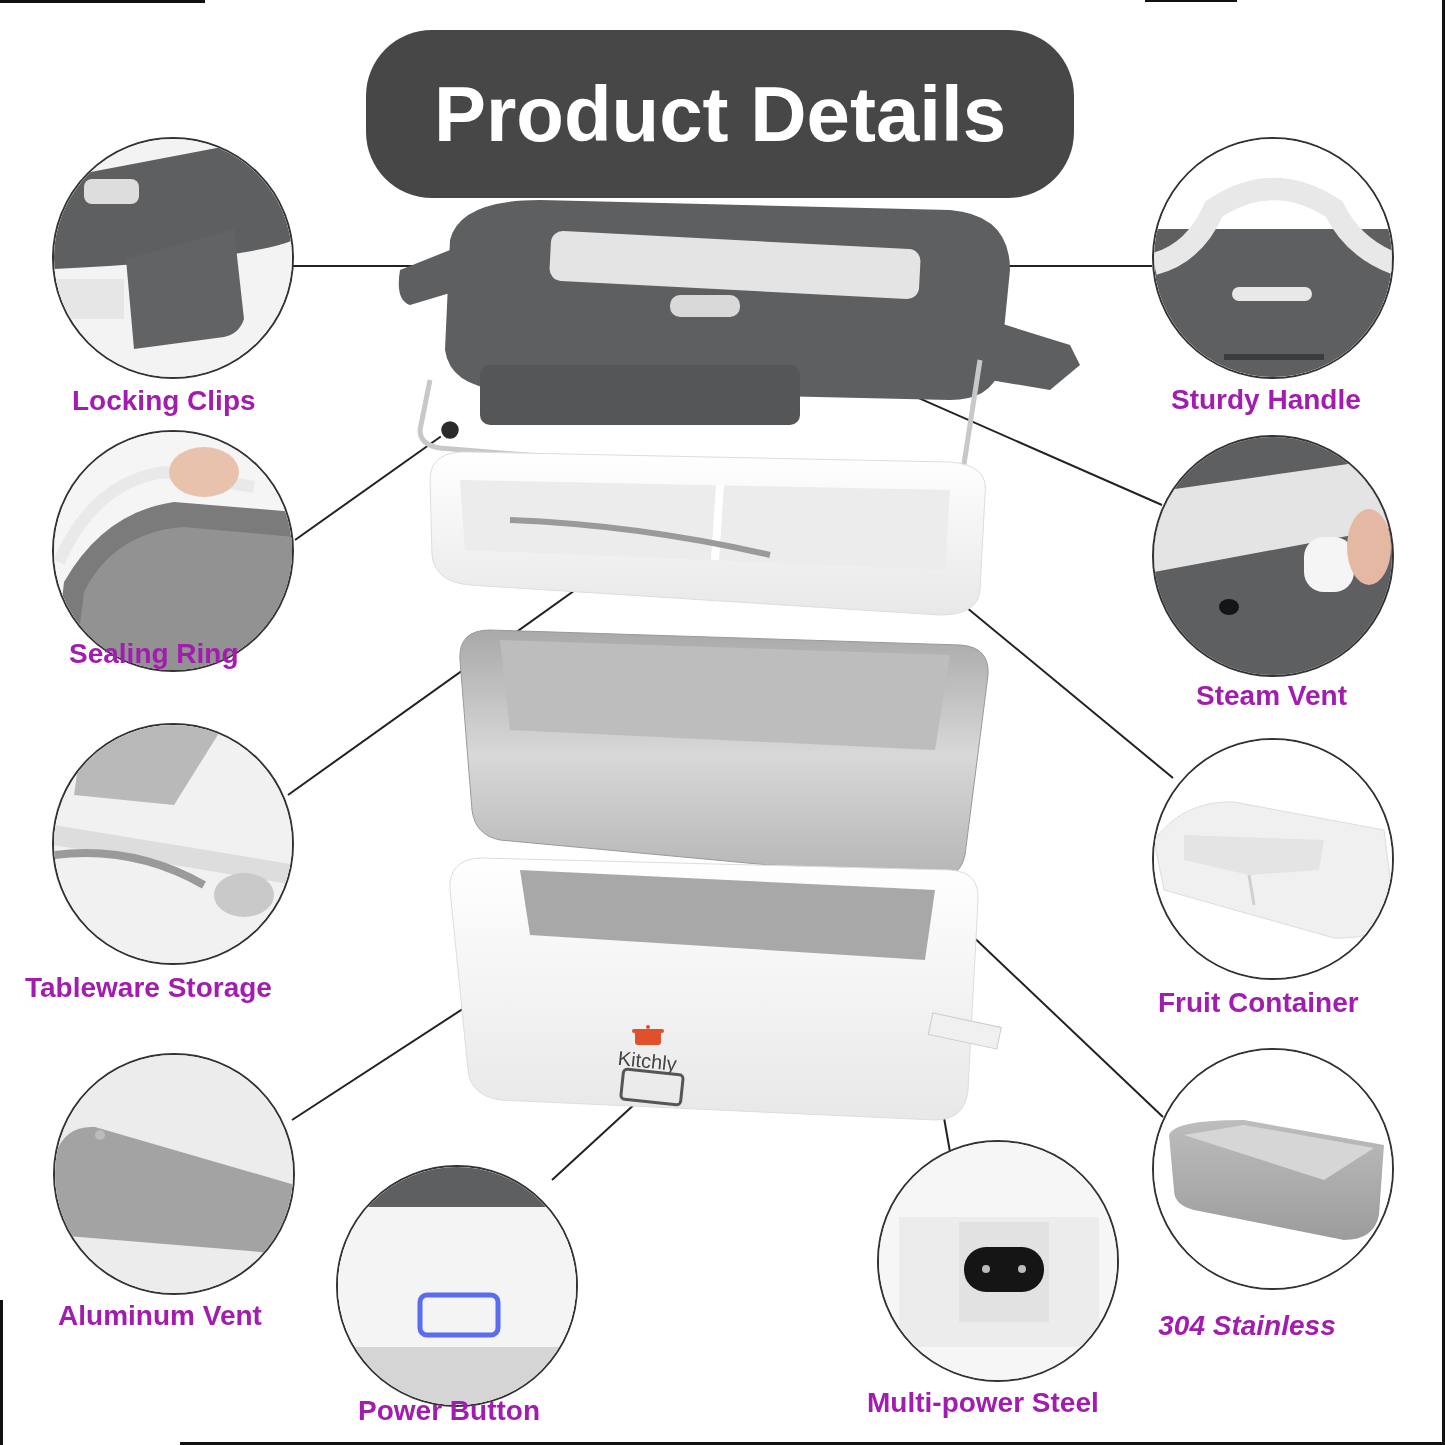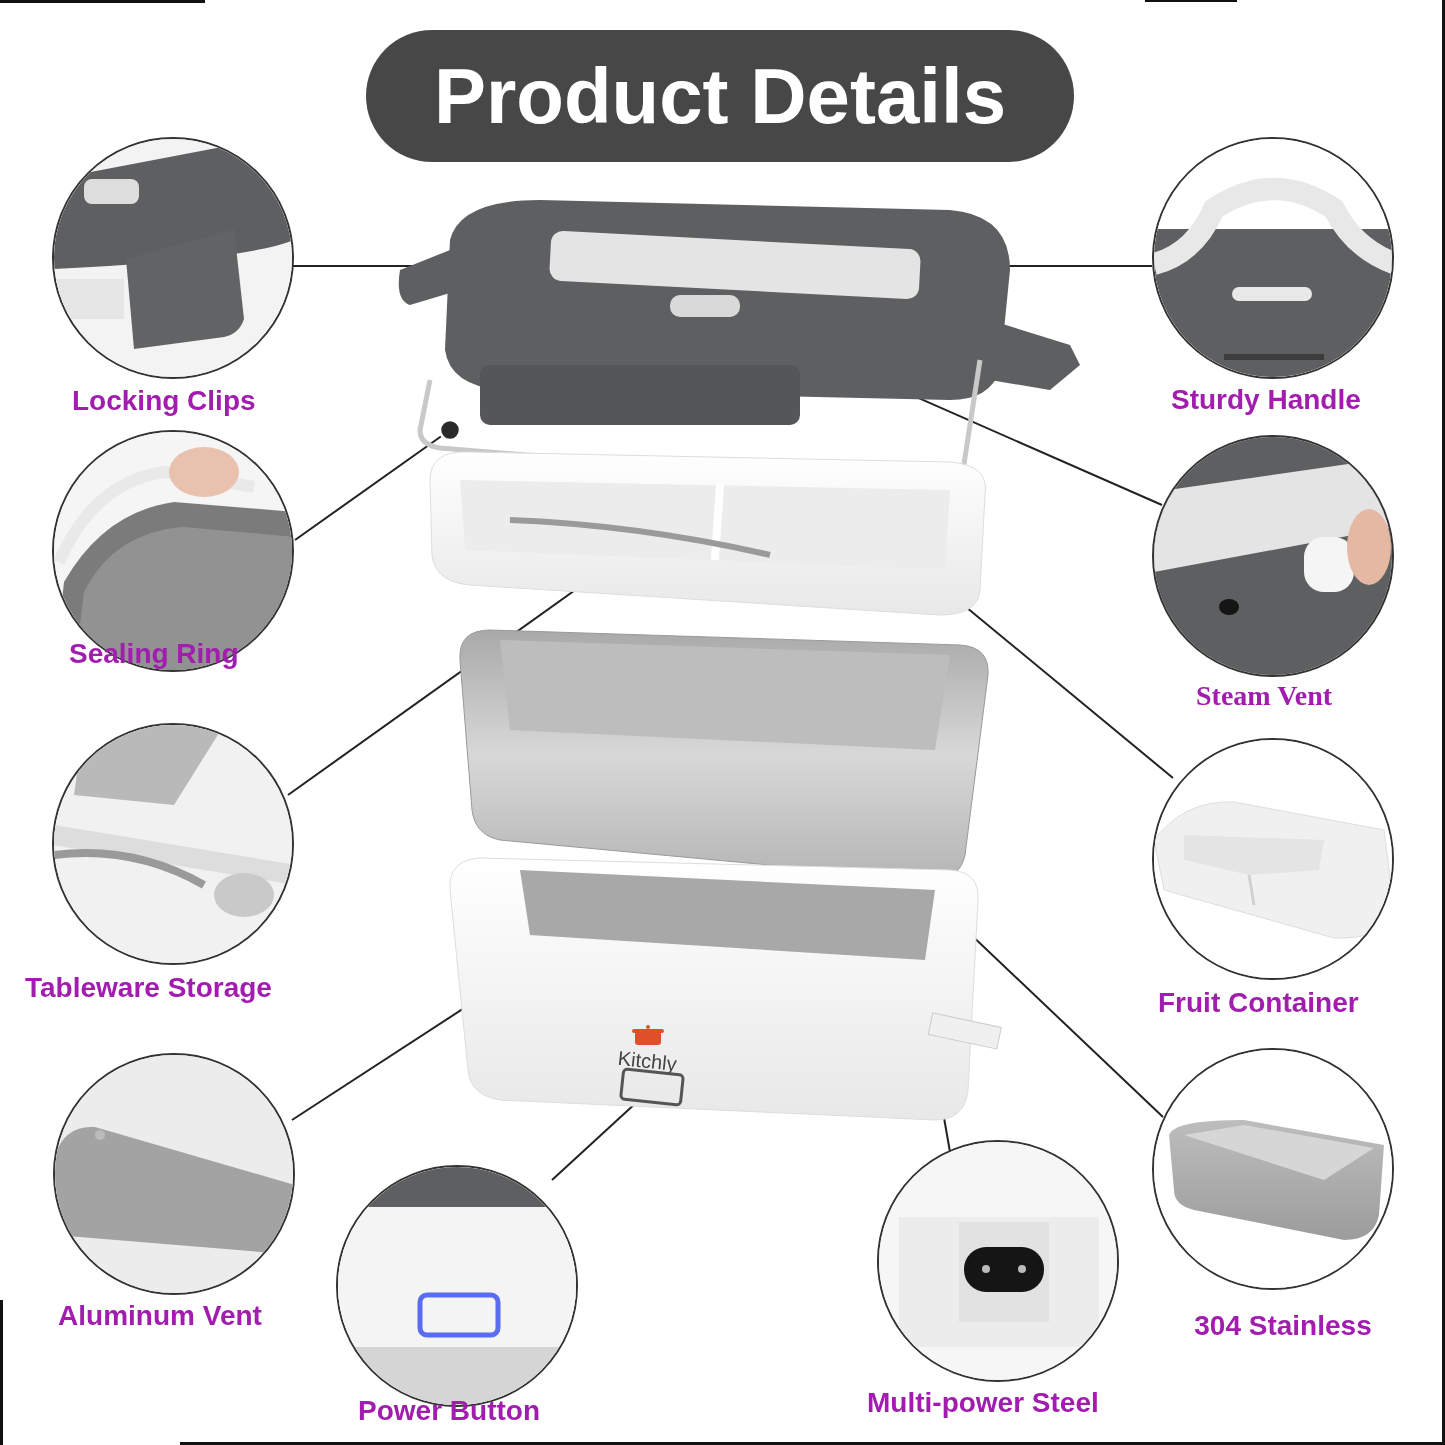--- a/index.html
+++ b/index.html
@@ -4,21 +4,21 @@
 <style>
   html, body { margin: 0; padding: 0; background: #ffffff; }
   body { width: 1445px; height: 1445px; position: relative; overflow: hidden;
          font-family: "Liberation Sans", "DejaVu Sans", sans-serif; }
   .frame-top { position: absolute; left: 0; top: 0; width: 205px; height: 3px; background: #111; }
   .frame-top-r { position: absolute; left: 1145px; top: 0; width: 92px; height: 2px; background: #111; }
   .frame-left { position: absolute; left: 0; top: 1300px; width: 3px; height: 145px; background: #111; }
   .frame-right { position: absolute; right: 0; top: 0; width: 3px; height: 1445px; background: #111; }
   .frame-bottom { position: absolute; left: 180px; bottom: 0; width: 1265px; height: 3px; background: #111; }
 
-  .title-pill { position: absolute; left: 366px; top: 30px; width: 708px; height: 132px;
+  .title-pill { position: absolute; left: 366px; top: 30px; width: 708px; height: 168px;
                 background: #474747; border-radius: 66px; display: flex; align-items: center; justify-content: center; }
   .title-pill span { color: #fff; font-weight: 700; font-size: 78px; letter-spacing: 0px; }
 
   .detail { position: absolute; width: 242px; height: 242px; border-radius: 50%;
             border: 2px solid #333; overflow: hidden; background: #f2f2f2; box-sizing: border-box; }
   .label { position: absolute; color: #a21caf; font-weight: 700; font-size: 28px; text-align: center; white-space: nowrap; }
   .label.two { line-height: 44px; }
 
   svg.lines { position: absolute; left: 0; top: 0; width: 1445px; height: 1445px; pointer-events: none; }
 
@@ -188,21 +188,21 @@
     <path d="M15 85 Q20 70 90 70 L230 95 L225 165 Q220 190 190 190 L40 160 Q20 155 20 140 Z" fill="url(#steelG2)"></path>
     <defs>
         <linearGradient id="steelG2" x1="0" y1="0" x2="0" y2="1">
           <stop offset="0" stop-color="#bdbdbd"></stop>
           <stop offset="1" stop-color="#9c9c9c"></stop>
         </linearGradient>
       </defs>
     <path d="M30 85 L90 75 L220 98 L170 130 Z" fill="#d6d6d6"></path>
   </svg>
 </div>
-<div class="label two" style="left:1168px;top:1304px;width:230px;">
+<div class="label two" style="left:1132px;top:1304px;width:230px;font-style:italic;">
   <div>304 Stainless</div>
 </div>
 
 <div class="detail" style="left:1152px;top:738px;">
   <svg width="242" height="242" viewBox="0 0 242 242">
     <rect width="242" height="242" fill="#ffffff"></rect>
     <path d="M0 100 Q30 60 80 62 L230 90 L240 170 Q230 200 180 198 L10 150 Z" fill="#f0f0f0" stroke="#ddd"></path>
     <path d="M30 95 L170 100 L165 130 L95 135 L30 120 Z" fill="#e4e4e4"></path>
     <line x1="95" y1="135" x2="100" y2="165" stroke="#d0d0d0" stroke-width="3"></line>
   </svg>
@@ -211,21 +211,21 @@
 
 <div class="detail" style="left:1152px;top:435px;">
   <svg width="242" height="242" viewBox="0 0 242 242">
     <rect width="242" height="242" fill="#5e5f61"></rect>
     <path d="M0 55 L242 20 L242 90 L0 135 Z" fill="#e4e4e4"></path>
     <ellipse cx="75" cy="170" rx="10" ry="8" fill="#151515"></ellipse>
     <rect x="150" y="100" width="50" height="55" rx="20" fill="#f5f5f5"></rect>
     <ellipse cx="215" cy="110" rx="22" ry="38" fill="#e4b8a3"></ellipse>
   </svg>
 </div>
-<div class="label" style="left:1196px;top:680px;font-family:Liberation Serif, serif;">Steam Vent</div>
+<div class="label" style="left:1196px;top:680px;">Steam Vent</div>
 
 <div class="detail" style="left:1152px;top:137px;">
   <svg width="242" height="242" viewBox="0 0 242 242">
     <rect width="242" height="242" fill="#ffffff"></rect>
     <rect x="0" y="90" width="242" height="152" fill="#5e5f61"></rect>
     <path d="M0 125 Q40 115 60 70 Q120 30 180 70 Q200 110 242 125" stroke="#e8e8e8" stroke-width="22" fill="none"></path>
     <rect x="78" y="148" width="80" height="14" rx="7" fill="#e8e8e8"></rect>
     <rect x="70" y="215" width="100" height="6" fill="#3c3c3c"></rect>
   </svg>
 </div>

